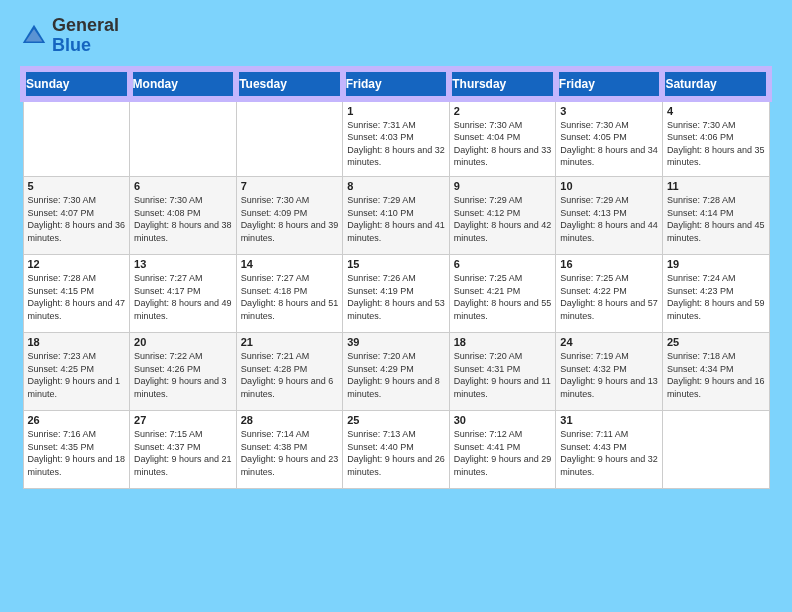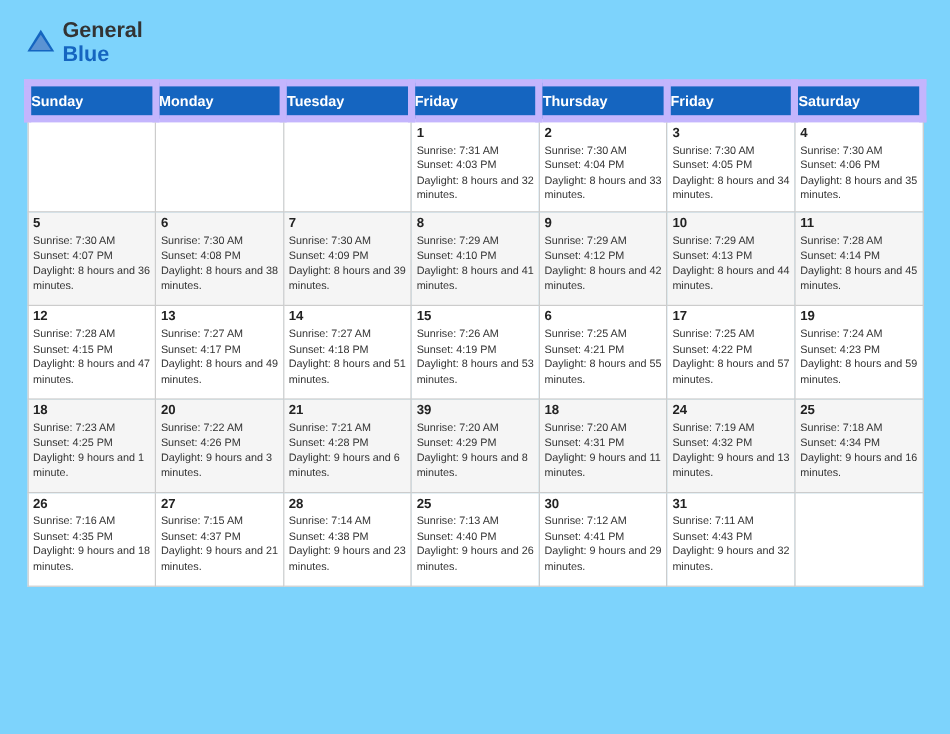--- a/index.html
+++ b/index.html
@@ -192,21 +192,21 @@
           </td>
           <td>
             <div class="day-num">15</div>
             <div class="cell-text">Sunrise: 7:26 AM<br>Sunset: 4:19 PM<br>Daylight: 8 hours and 53 minutes.</div>
           </td>
           <td>
             <div class="day-num">6</div>
             <div class="cell-text">Sunrise: 7:25 AM<br>Sunset: 4:21 PM<br>Daylight: 8 hours and 55 minutes.</div>
           </td>
           <td>
-            <div class="day-num">17</div>
+            <div class="day-num">16</div>
             <div class="cell-text">Sunrise: 7:25 AM<br>Sunset: 4:22 PM<br>Daylight: 8 hours and 57 minutes.</div>
           </td>
           <td>
             <div class="day-num">19</div>
             <div class="cell-text">Sunrise: 7:24 AM<br>Sunset: 4:23 PM<br>Daylight: 8 hours and 59 minutes.</div>
           </td>
         </tr>
         <tr>
           <td>
             <div class="day-num">18</div>

